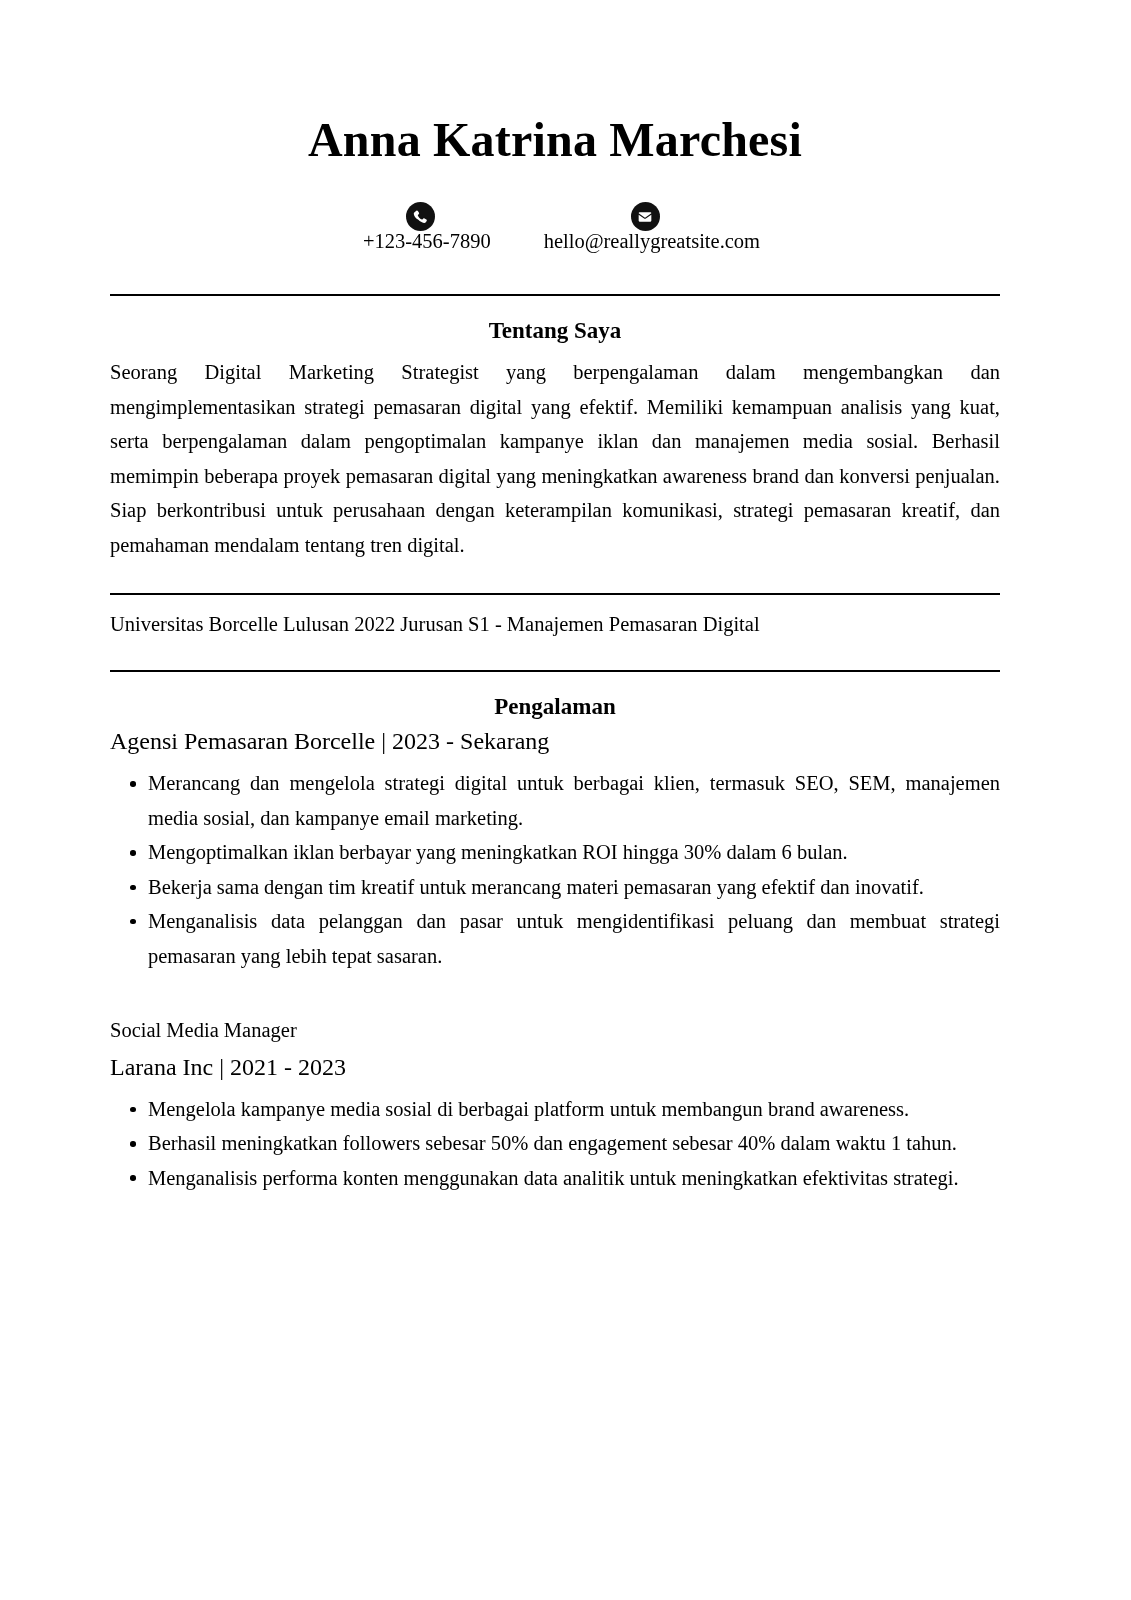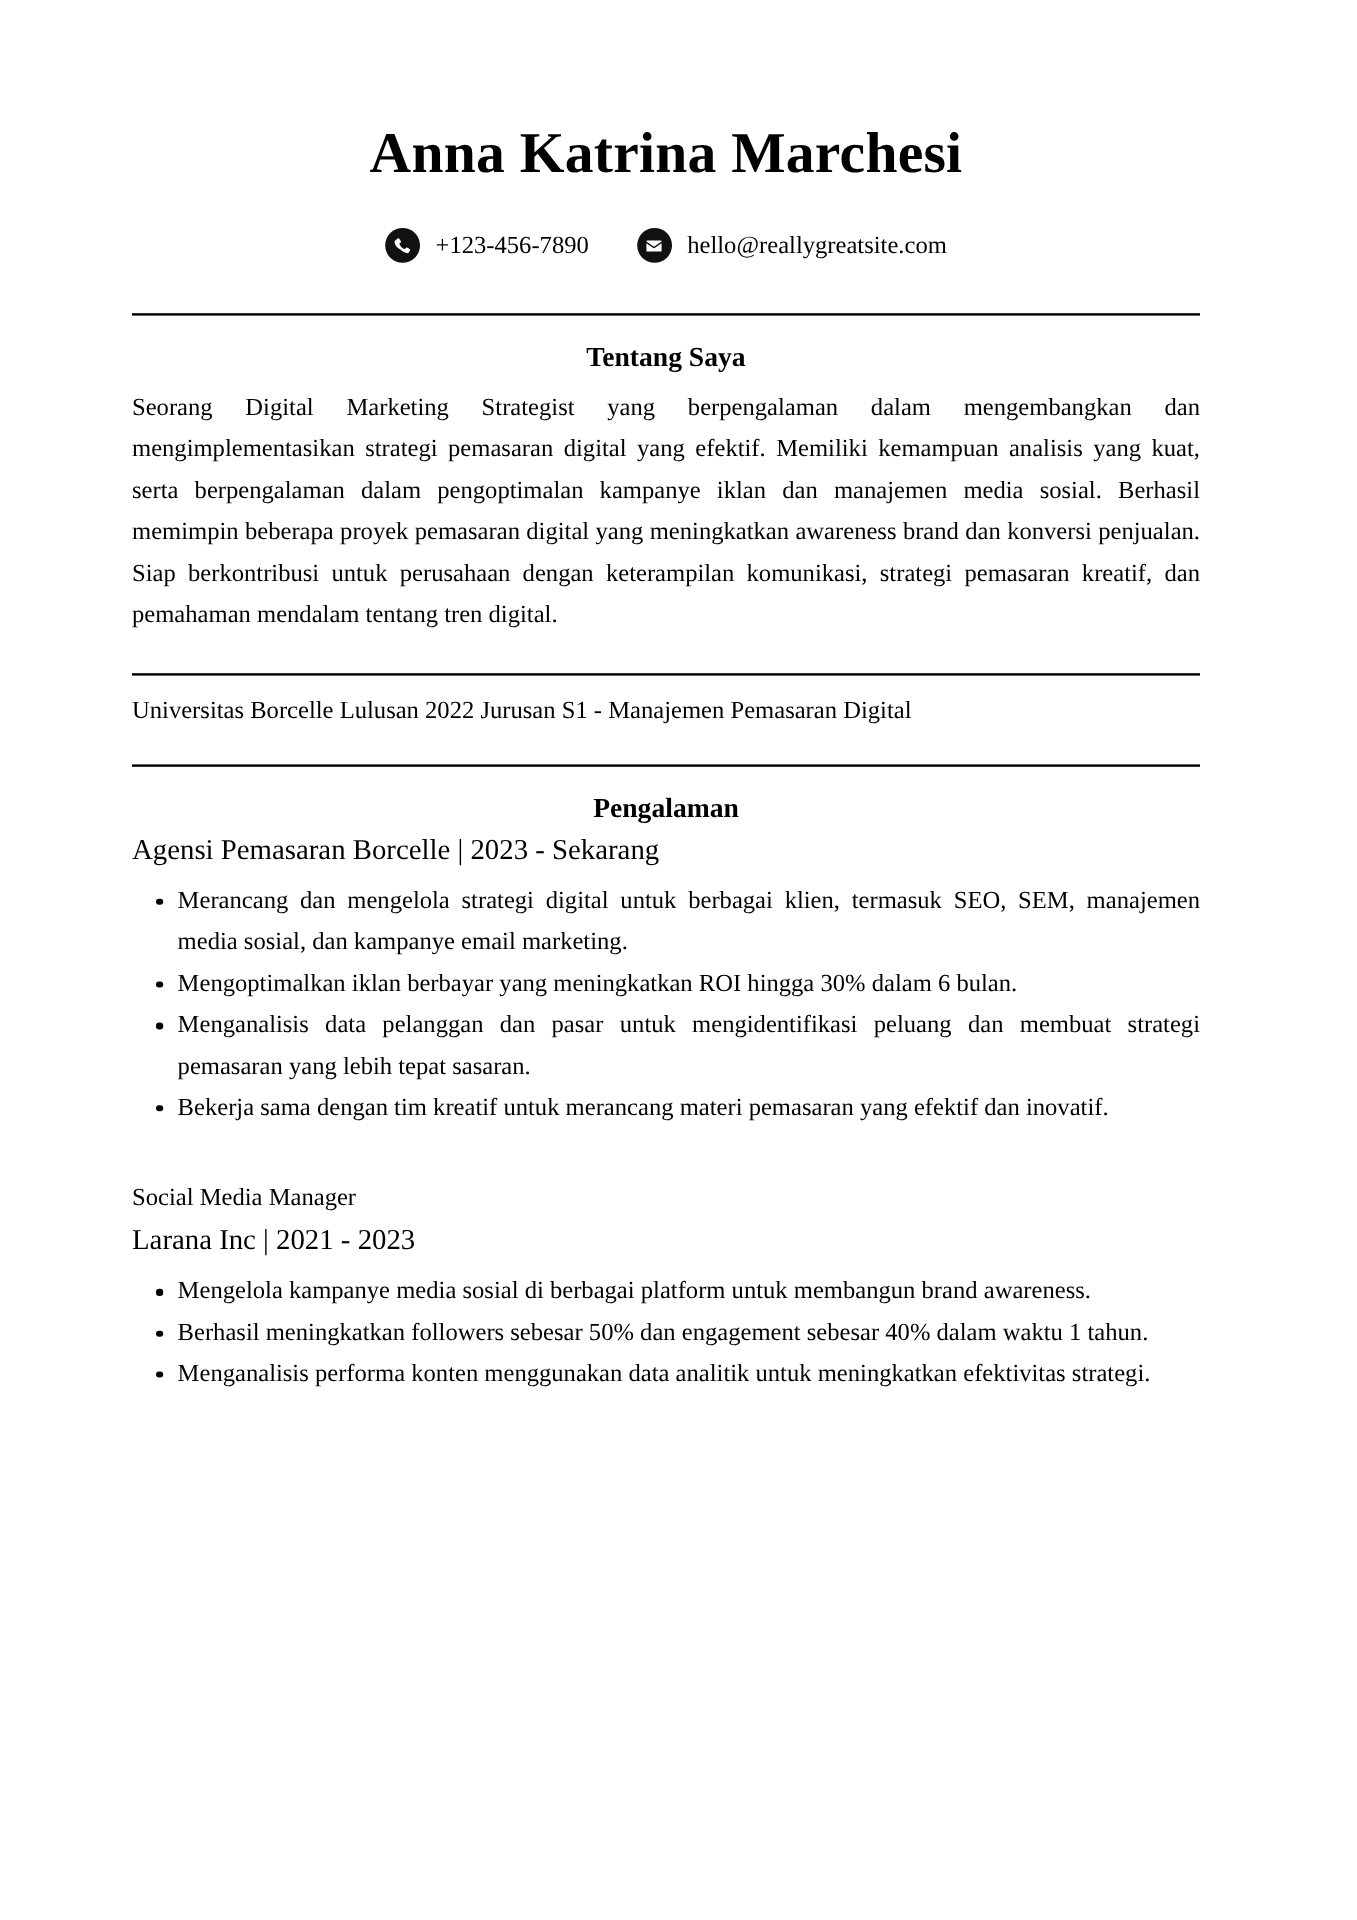--- a/index.html
+++ b/index.html
@@ -9,21 +9,21 @@
     background: #ffffff;
   }
   body {
     font-family: "Liberation Serif", "DejaVu Serif", serif;
     color: #000000;
   }
   .page {
     position: relative;
     width: 1131px;
     height: 1316px;
-    margin: 0 auto;
+    margin: 12px auto;
     background: #ffffff;
     box-sizing: border-box;
     overflow: hidden;
   }
   .content {
     position: absolute;
     left: 110px;
     top: 0;
     width: 890px;
   }
@@ -43,20 +43,21 @@
   .contact-row {
     display: flex;
     justify-content: center;
     align-items: center;
     gap: 0;
     margin-top: 37px;
   }
   .contact-item {
     display: flex;
     align-items: center;
+    flex-direction: column;
   }
   .contact-item + .contact-item {
     margin-left: 40px;
   }
   .contact-icon {
     width: 29px;
     height: 29px;
     border-radius: 50%;
     background: #111111;
     display: inline-flex;
@@ -198,22 +199,22 @@
 
     <hr class="rule rule-3">
 
     <h2 class="section-title">Pengalaman</h2>
 
     <div class="job">
       <p class="job-meta">Agensi Pemasaran Borcelle | 2023 - Sekarang</p>
       <ul class="bullets">
         <li><span class="bullet-dot"></span><span>Merancang dan mengelola strategi digital untuk berbagai klien, termasuk SEO, SEM, manajemen media sosial, dan kampanye email marketing.</span></li>
         <li><span class="bullet-dot"></span><span>Mengoptimalkan iklan berbayar yang meningkatkan ROI hingga 30% dalam 6 bulan.</span></li>
+        <li><span class="bullet-dot"></span><span>Bekerja sama dengan tim kreatif untuk merancang materi pemasaran yang efektif dan inovatif.</span></li>
         <li><span class="bullet-dot"></span><span>Menganalisis data pelanggan dan pasar untuk mengidentifikasi peluang dan membuat strategi pemasaran yang lebih tepat sasaran.</span></li>
-        <li><span class="bullet-dot"></span><span>Bekerja sama dengan tim kreatif untuk merancang materi pemasaran yang efektif dan inovatif.</span></li>
       </ul>
     </div>
 
     <div class="job">
       <p class="job-title job-second">Social Media Manager</p>
       <p class="job-meta">Larana Inc | 2021 - 2023</p>
       <ul class="bullets">
         <li><span class="bullet-dot"></span><span>Mengelola kampanye media sosial di berbagai platform untuk membangun brand awareness.</span></li>
         <li><span class="bullet-dot"></span><span>Berhasil meningkatkan followers sebesar 50% dan engagement sebesar 40% dalam waktu 1 tahun.</span></li>
         <li><span class="bullet-dot"></span><span>Menganalisis performa konten menggunakan data analitik untuk meningkatkan efektivitas strategi.</span></li>

